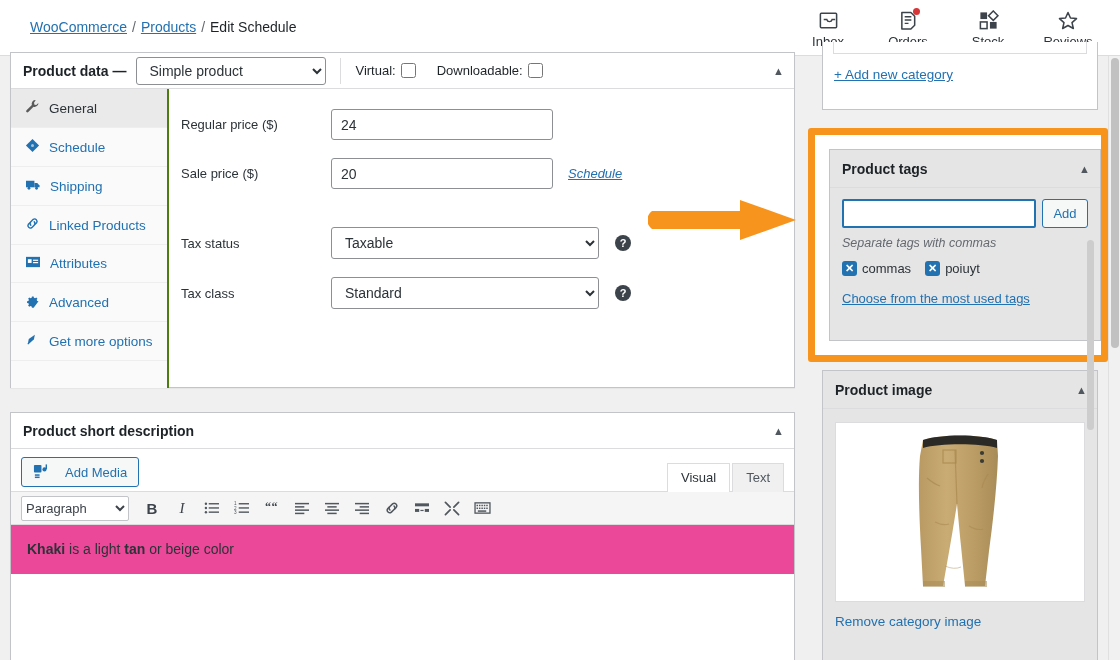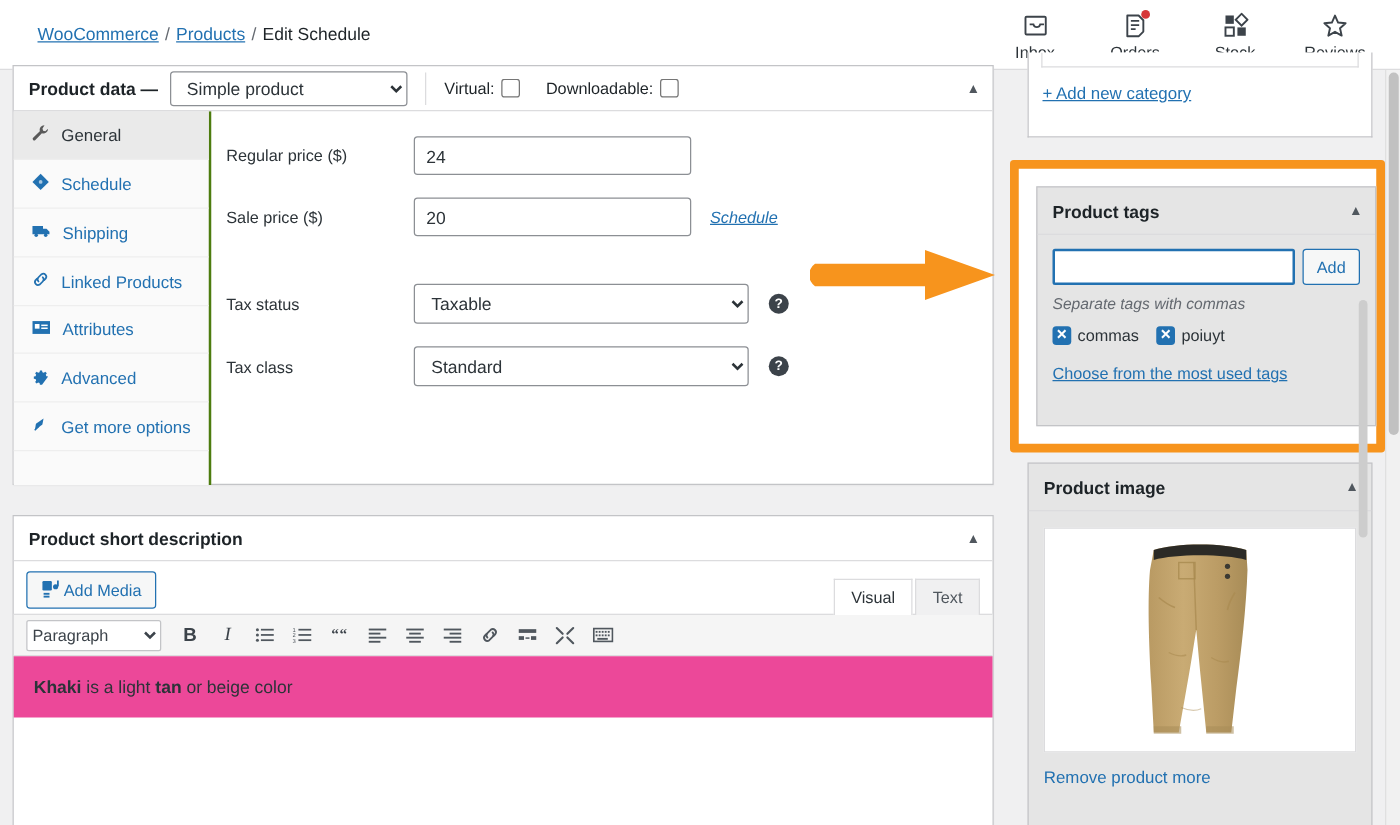--- a/index.html
+++ b/index.html
@@ -95,21 +95,21 @@
 
   
   #shortdesc { position: absolute; left: 10px; top: 412px; width: 785px; height: 260px; }
   .sd-head {
     height: 36px; border-bottom: 1px solid #dcdcde; display: flex;
     align-items: center; padding: 0 12px; position: relative;
   }
   .sd-head .title { font-size: 14px; font-weight: bold; }
   .editor-top { position: relative; height: 42px; padding: 8px 10px 0 10px; }
   .addmedia {
-    display: inline-flex; align-items: center; gap: 2px;
+    display: inline-flex; align-items: center; gap: 16px;
     height: 30px; padding: 0 11px; border: 1px solid #2271b1; border-radius: 3px;
     background: #f6f7f7; color: #2271b1; font-size: 13px; cursor: pointer;
   }
   .edtabs { position: absolute; right: 10px; bottom: -1px; display: flex; gap: 2px; align-items: flex-end; }
   .edtab {
     padding: 6px 13px 7px 13px; font-size: 13px; cursor: pointer;
     border: 1px solid #dcdcde; border-bottom: none; color: #50575e; background: #f0f0f1;
   }
   .edtab.active { background: #fff; color: #2c3338; }
   .edtoolbar {
@@ -555,21 +555,21 @@
             <circle cx="97" cy="35" r="2.1" fill="#3b3a33"></circle>
             <path d="M42 52 q7 6 13 8" stroke="#a8894f" stroke-width="1.3" fill="none" opacity=".7"></path>
             <path d="M103 48 q-5 8 -6 14" stroke="#a8894f" stroke-width="1.3" fill="none" opacity=".6"></path>
             <path d="M50 96 q8 4 14 2" stroke="#a8894f" stroke-width="1.1" fill="none" opacity=".55"></path>
             <path d="M84 100 q8 5 14 3" stroke="#a8894f" stroke-width="1.1" fill="none" opacity=".55"></path>
             <path d="M60 140 q9 4 16 1" stroke="#a8894f" stroke-width="1" fill="none" opacity=".45"></path>
             <rect x="38" y="155" width="22" height="6" fill="#a88c57" opacity=".55"></rect>
             <rect x="80" y="155" width="22" height="6" fill="#a88c57" opacity=".55"></rect>
           </svg>
         </div>
-        <span class="removeimg">Remove product more</span>
+        <span class="removeimg">Remove category image</span>
       </div>
     </div>
 
     <div class="inner-scroll"></div>
   </div>
 
   <svg id="arrow" width="152" height="48" viewBox="0 0 152 48">
     <path d="M4 15 h88 V4 l56 20 -56 20 V33 H4 a11 11 0 010 -18 Z" fill="#F7941D"></path>
   </svg>
 

